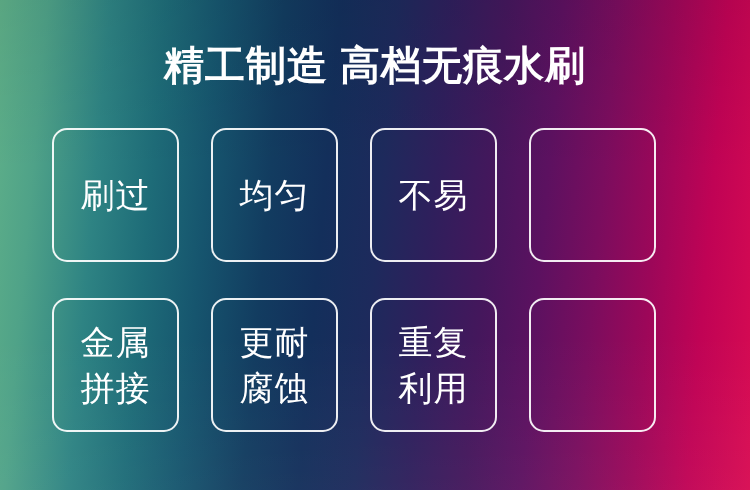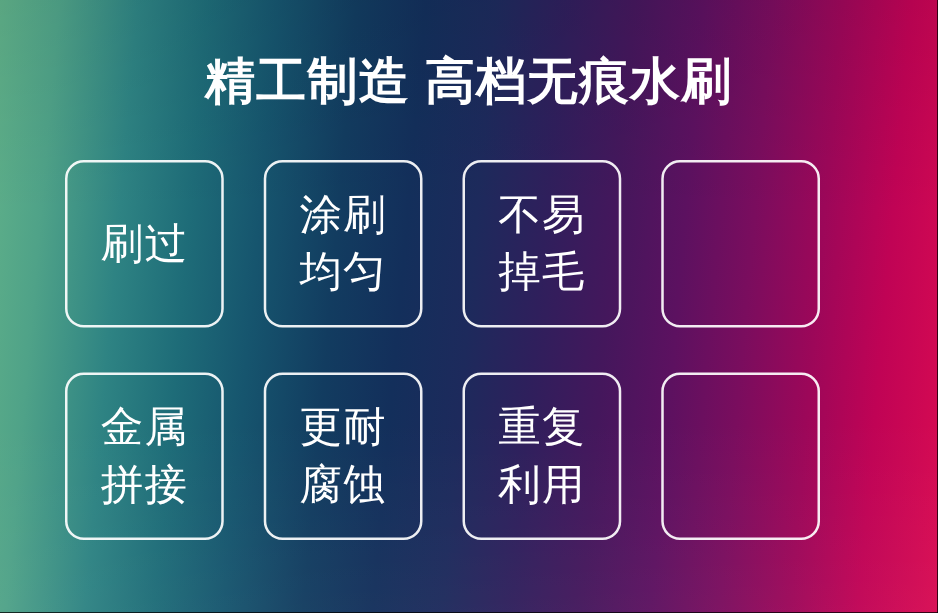--- a/index.html
+++ b/index.html
@@ -100,26 +100,24 @@
 
   <div id="title">精工制造 高档无痕水刷</div>
 
   <div id="grid">
 
     <div class="grid-row">
       <div class="feature-box">
         <div class="feature-line">刷过</div>
       </div>
       <div class="feature-box">
-        <div class="feature-line">涂刷</div>
         <div class="feature-line">均匀</div>
       </div>
       <div class="feature-box">
         <div class="feature-line">不易</div>
-        <div class="feature-line">掉毛</div>
       </div>
       <div class="feature-box">
       </div>
     </div>
 
     <div class="grid-row">
       <div class="feature-box">
         <div class="feature-line">金属</div>
         <div class="feature-line">拼接</div>
       </div>

